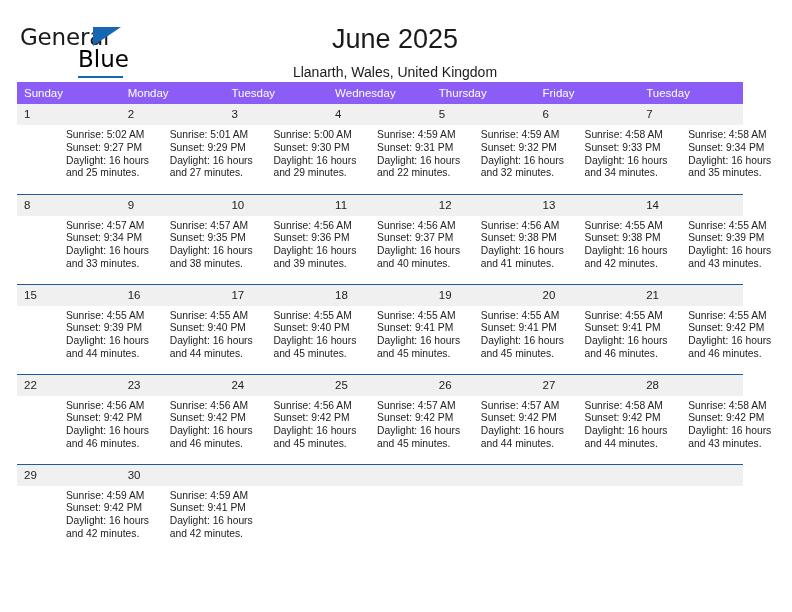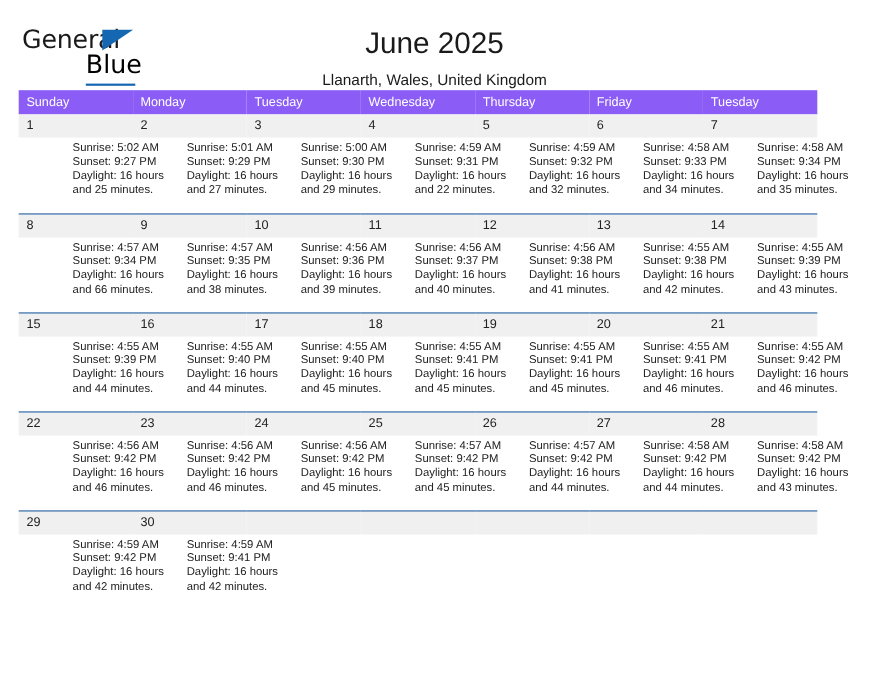--- a/index.html
+++ b/index.html
@@ -229,21 +229,21 @@
             </div>
           </td>
         </tr>
         <tr class="week">
           <td>
             <div class="daynum">8</div>
             <div class="details">
               <div>Sunrise: 4:57 AM</div>
               <div>Sunset: 9:34 PM</div>
               <div>Daylight: 16 hours</div>
-              <div>and 66 minutes.</div>
+              <div>and 33 minutes.</div>
             </div>
           </td>
           <td>
             <div class="daynum">9</div>
             <div class="details">
               <div>Sunrise: 4:57 AM</div>
               <div>Sunset: 9:35 PM</div>
               <div>Daylight: 16 hours</div>
               <div>and 38 minutes.</div>
             </div>

